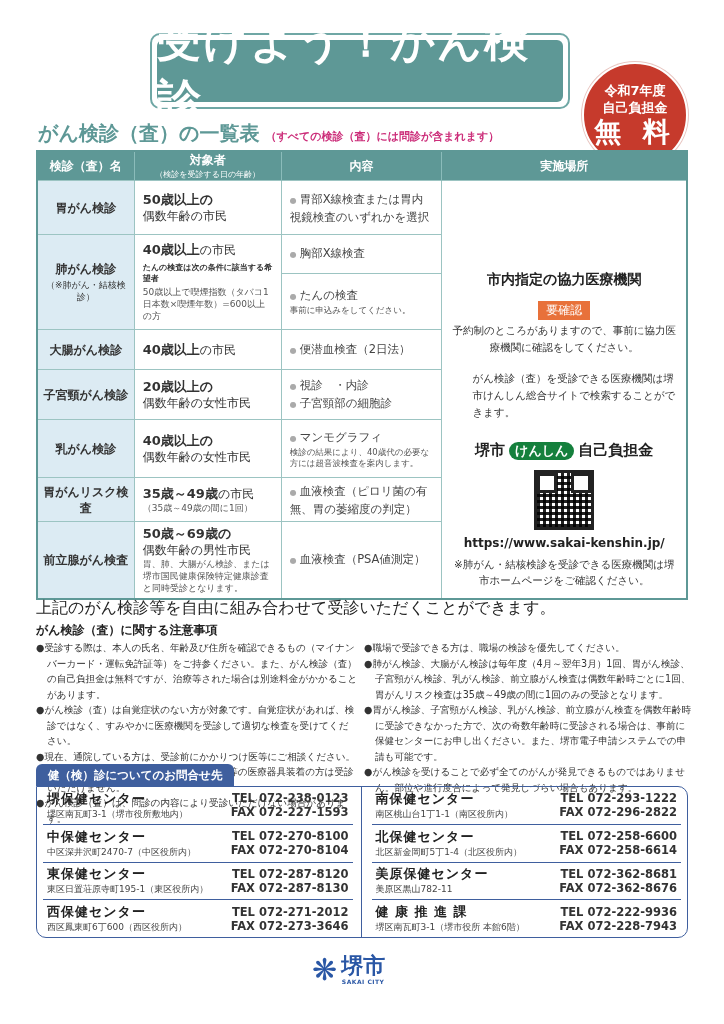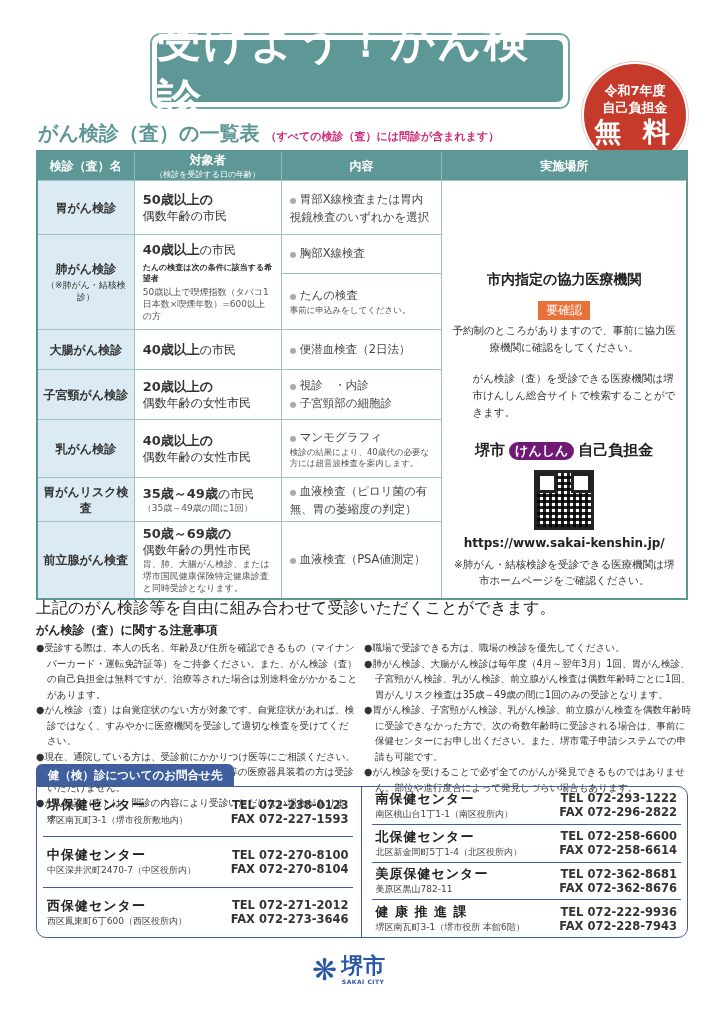--- a/index.html
+++ b/index.html
@@ -54,21 +54,21 @@
   .exam-table td.content { width: 164px; padding: 4px 8px; font-size: 11.5px; line-height: 16px; color: #444; }
   .exam-table td.content .dot { color: #aaa; font-size: 8px; margin-right: 3px; }
   .exam-table td.content .small { display:block; font-size: 8.5px; line-height: 11px; color: #555; }
   .exam-table td.place { width: 248px; text-align: center; padding: 10px 8px; vertical-align: top; }
 
   .place-title { font-size: 14px; font-weight: bold; color: #222; margin-top: 80px; }
   .confirm-tag { display: inline-block; background: #e8713a; color: #fff; font-size: 12px; padding: 1px 8px; margin-top: 12px; }
   .place-text { font-size: 10.5px; line-height: 17px; color: #333; margin-top: 2px; }
   .place-text2 { font-size: 10.5px; line-height: 17px; color: #333; margin-top: 14px; text-align: left; padding-left: 22px; }
   .site-name { display: flex; align-items: center; justify-content: center; margin-top: 20px; font-size: 15px; font-weight: bold; color: #222; }
-  .kenshin-pill { background: #701a75; color: #fff; border-radius: 12px; padding: 0 6px; font-size: 13px; margin: 0 4px; }
+  .kenshin-pill { background: #15803d; color: #fff; border-radius: 12px; padding: 0 6px; font-size: 13px; margin: 0 4px; }
   .qr { width: 60px; height: 60px; margin: 10px auto 0; background:
       repeating-linear-gradient(90deg, #222 0 3px, #fff 3px 6px),
       repeating-linear-gradient(0deg, #222 0 3px, #fff 3px 6px);
       background-blend-mode: multiply; border: 3px solid #222; position: relative; }
   .qr::before, .qr::after { content: ""; position: absolute; width: 14px; height: 14px; border: 3px solid #222; background: #fff; }
   .qr::before { left: 0; top: 0; } .qr::after { right: 0; top: 0; }
   .site-url { font-size: 12px; font-weight: bold; color: #222; margin-top: 6px; }
   .place-note { font-size: 10.5px; line-height: 16px; color: #333; margin-top: 6px; }
 
   .combine-note { position: absolute; left: 36px; top: 598px; font-size: 16px; color: #222; }
@@ -278,20 +278,30 @@
           <div class="c-name">中保健センター</div>
           <div class="c-addr">中区深井沢町2470-7（中区役所内）</div>
         </div>
       <div class="c-phone">
           <div>TEL 072-270-8100</div>
           <div>FAX 072-270-8104</div>
         </div>
     </div>
     <div class="contact-item">
       <div>
+          <div class="c-name">東保健センター</div>
+          <div class="c-addr">東区日置荘原寺町195-1（東区役所内）</div>
+        </div>
+      <div class="c-phone">
+          <div>TEL 072-287-8120</div>
+          <div>FAX 072-287-8130</div>
+        </div>
+    </div>
+    <div class="contact-item">
+      <div>
           <div class="c-name">西保健センター</div>
           <div class="c-addr">西区鳳東町6丁600（西区役所内）</div>
         </div>
       <div class="c-phone">
           <div>TEL 072-271-2012</div>
           <div>FAX 072-273-3646</div>
         </div>
     </div>
   </div>
   <div class="contact-col">

